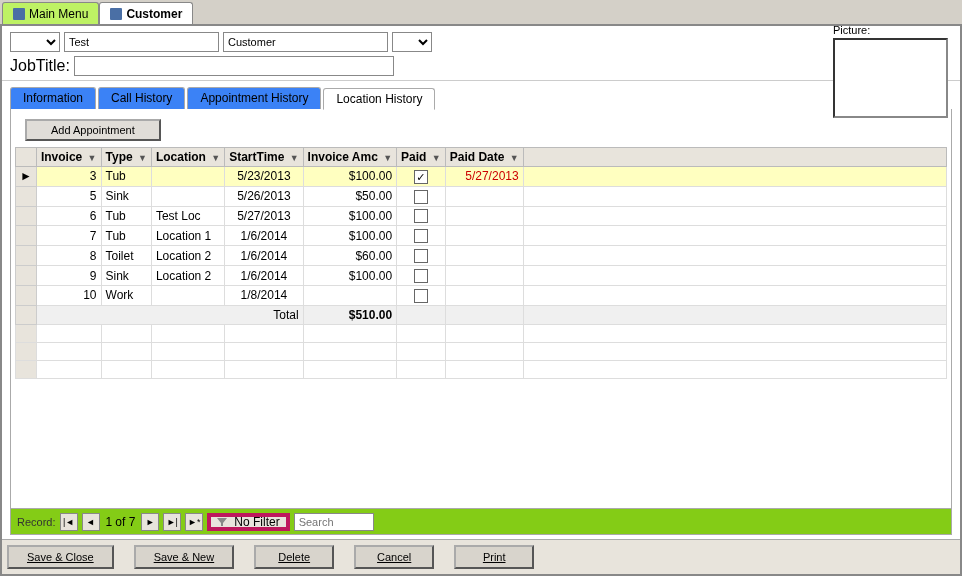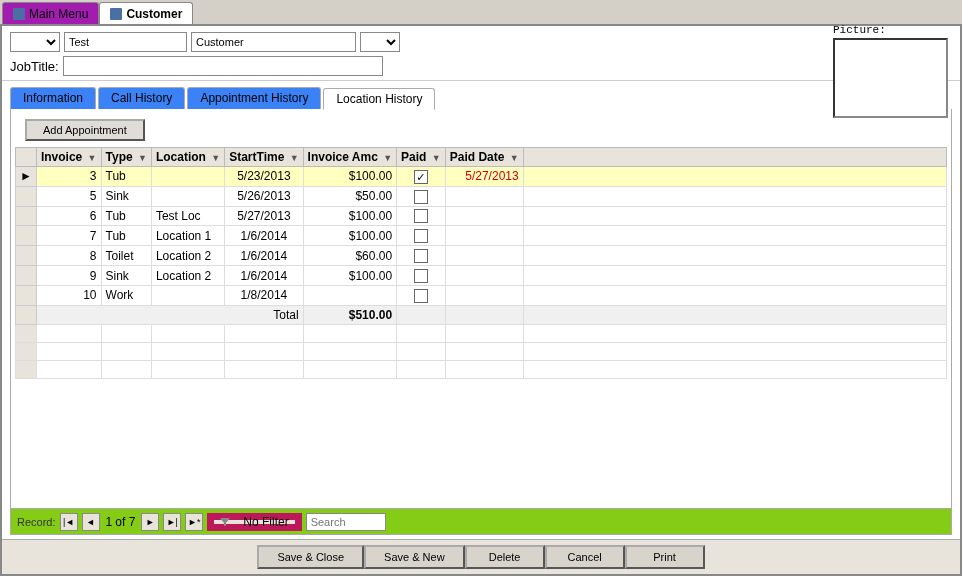--- a/index.html
+++ b/index.html
@@ -15,21 +15,21 @@
       height: 26px;
     }
     .tab {
       display: flex;
       align-items: center;
       gap: 4px;
       padding: 2px 10px;
       border: 1px solid #888;
       border-bottom: none;
       border-radius: 3px 3px 0 0;
-      background: #a21caf;
+      background: #bef264;
       cursor: pointer;
       height: 22px;
       font-size: 11px;
     }
     .tab.active {
       background: #ffffff;
       font-weight: bold;
       z-index: 1;
     }
     .tab-icon {
@@ -77,35 +77,35 @@
       font-size: 11px;
       padding: 1px 2px;
     }
     .input-field {
       height: 20px;
       border: 1px solid #888;
       background: #fff;
       font-size: 11px;
       padding: 1px 4px;
     }
-    .input-name { width: 123px; }
+    .input-name { width: 155px; }
     .input-customer { width: 165px; }
     .input-jobtitle { width: 320px; }
     .dropdown-right {
       width: 40px;
       height: 20px;
       border: 1px solid #888;
       background: #fff;
       font-size: 11px;
     }
     .label-text {
-      font-size: 13px;
+      font-size: 16px;
       color: #000;
     }
-    .picture-label { font-size: 11px; margin-bottom: 2px; font-family: Liberation Mono, monospace; }
+    .picture-label { font-size: 11px; margin-bottom: 2px; }
     .picture-frame {
       width: 115px;
       height: 80px;
       border: 2px inset #888;
       background: #fff;
     }
 
     
     .inner-tab-bar {
       display: flex;
@@ -136,21 +136,21 @@
       background: #fff;
       flex: 1;
       display: flex;
       flex-direction: column;
       overflow: hidden;
     }
 
     
     .btn-add-appt {
       margin: 6px 8px 4px 8px;
-      padding: 3px 16px;
+      padding: 3px 24px;
       border: 2px outset #aaa;
       background: #e0ddd8;
       cursor: pointer;
       font-size: 11px;
       display: inline-block;
       width: fit-content;
     }
 
     
     .data-table-wrapper {
@@ -240,45 +240,45 @@
       cursor: pointer;
       display: flex;
       align-items: center;
       justify-content: center;
       font-size: 9px;
     }
     .nav-record-text { font-size: 11px; margin: 0 2px; }
     .nav-filter-btn {
       display: flex;
       align-items: center;
-      gap: 13px;
+      gap: 7px;
       padding: 1px 6px;
-      border: 7px solid #be185d;
+      border: 4px solid #be185d;
       background: #e8e4dc;
       cursor: pointer;
       font-size: 11px;
       height: 18px;
     }
     .search-input {
       height: 18px;
       border: 1px solid #888;
       padding: 1px 4px;
       font-size: 11px;
       width: 80px;
     }
 
     
     .action-bar {
       display: flex;
-      justify-content: center;
-      align-items: center;
-      gap: 0;
+      align-items: center;
+      gap: 20px;
       padding: 5px;
       background: #e8e4dc;
       border-top: 1px solid #aaa;
+      text-decoration: underline;
     }
     .action-btn {
       padding: 4px 18px;
       border: 2px outset #aaa;
       background: #d8d4cc;
       cursor: pointer;
       font-size: 11px;
       min-width: 80px;
       text-align: center;
     }

